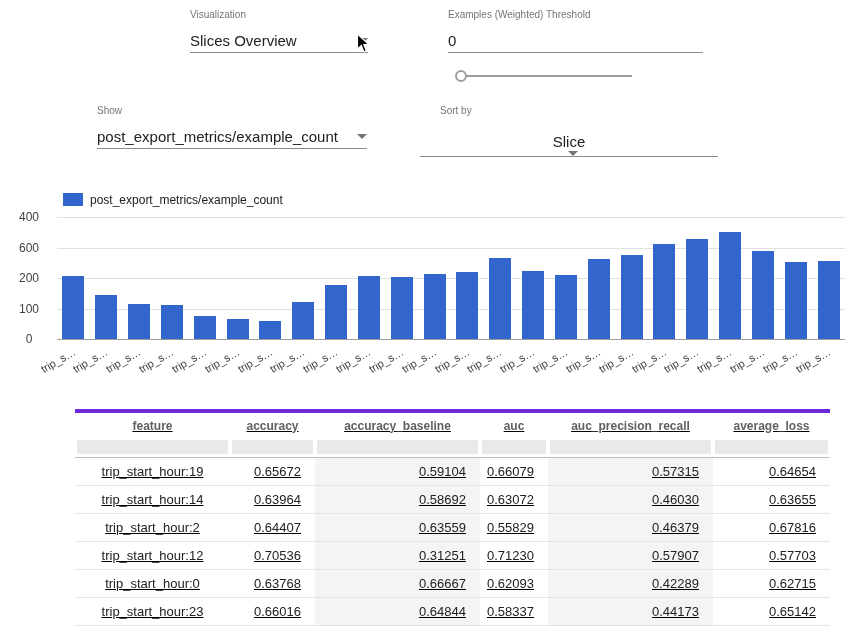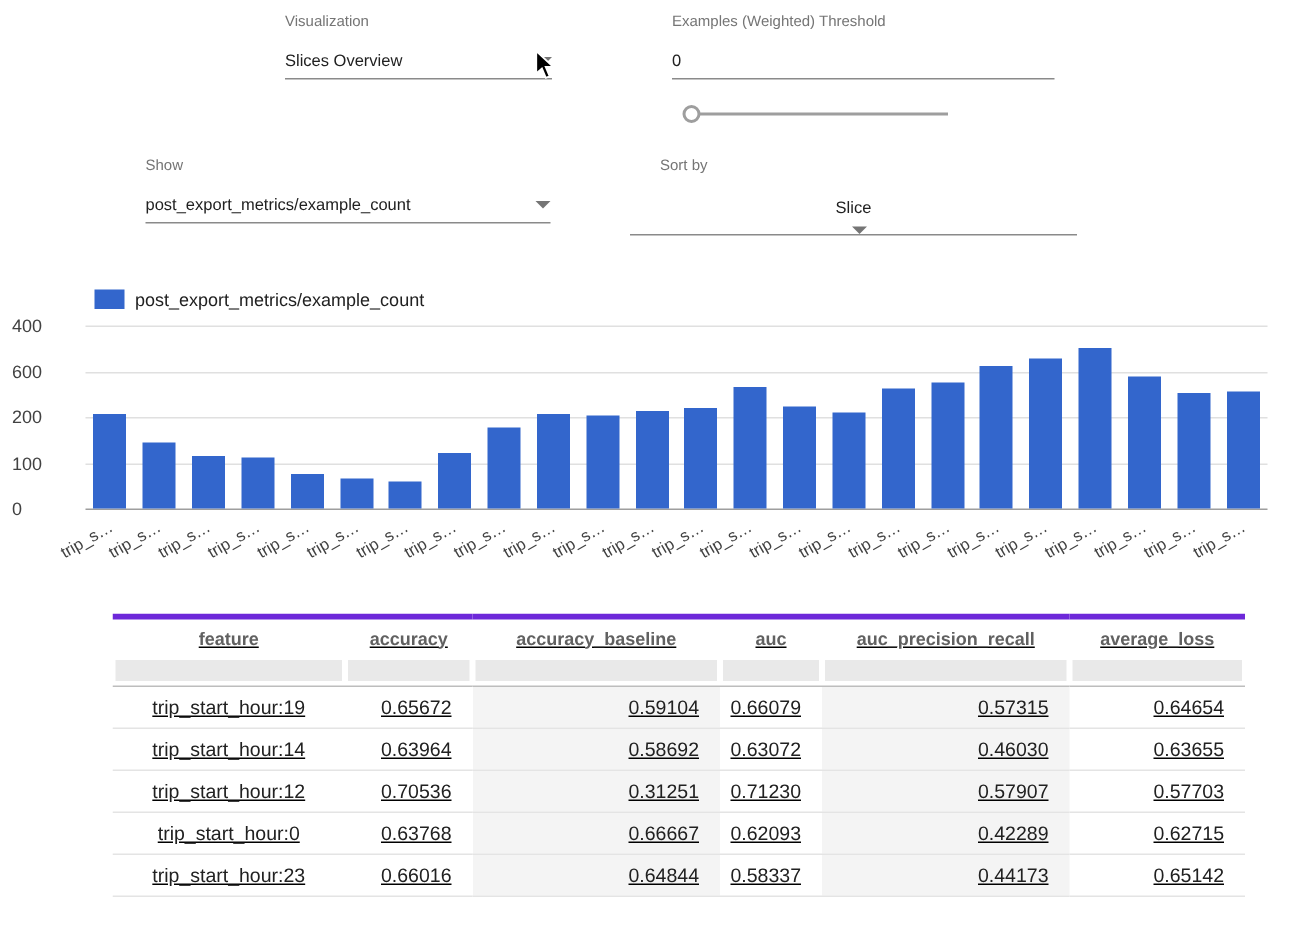--- a/index.html
+++ b/index.html
@@ -3,21 +3,21 @@
 <meta charset="utf-8">
 <style>
   * { margin:0; padding:0; box-sizing:border-box; }
   html,body { background:#fff; font-family:"Liberation Sans",sans-serif; }
   .app { position:relative; width:863px; height:626px; overflow:hidden; background:#fff; }
 
   
   .ctl-label { position:absolute; font-size:10px; color:#757575; white-space:nowrap; }
   .dropdown, .uinput {
     position:absolute; height:24px; border-bottom:1px solid #8a8a8a;
-    font-size:11px; color:#212121; display:flex; align-items:center;
+    font-size:15px; color:#212121; display:flex; align-items:center;
     justify-content:space-between; white-space:nowrap;
   }
   .dropdown { cursor:pointer; }
   .dd-arrow { width:0; height:0; border-left:5px solid transparent;
     border-right:5px solid transparent; border-top:5px solid #757575; margin-left:8px; }
   .viz-label  { left:190px; top:9px; }
   .viz-dd     { left:190px; top:29px; width:178px; }
   .thr-label  { left:448px; top:9px; }
   .thr-input  { left:448px; top:29px; width:255px; }
   .show-label { left:97px;  top:105px; }
@@ -31,21 +31,21 @@
 
   .cursor { position:absolute; left:356px; top:33px; }
 
   
   .legend-swatch { position:absolute; left:63px; top:193px; width:20px; height:13px; }
   .legend-label  { position:absolute; left:90px; top:193px; font-size:12px; color:#212121; }
   .plot { position:absolute; left:57px; top:218px; width:788px; height:122px; }
   .gridline { position:absolute; left:0; width:100%; height:1px; background:#e0e0e0; }
   .baseline { background:#9e9e9e; }
   .bar { position:absolute; bottom:1px; width:22px; }
-  .ytick { position:absolute; width:42px; left:8px; text-align:left; font-size:12px; color:#424242; }
+  .ytick { position:absolute; width:42px; left:8px; text-align:center; font-size:12px; color:#424242; }
   .xanchor { position:absolute; top:345px; width:0; height:0; }
   .xlabel { position:absolute; right:0; top:0; white-space:nowrap; font-size:11px; color:#424242;
     transform:rotate(-30deg); transform-origin:100% 40%; }
 
   
   .table-wrap { position:absolute; left:75px; top:409px; width:755px; height:217px; overflow:hidden; }
   table { border-collapse:collapse; table-layout:fixed; width:755px; border-top:4px solid #6d28d9;text-decoration:underline; }
   th { font-size:12px; color:#616161; font-weight:bold; height:27px; text-align:center;
     overflow:hidden; cursor:pointer; }
   .filter-row td { height:19px; border-bottom:1px solid #bdbdbd; padding:0 2px; }
@@ -256,20 +256,28 @@
           </tr>
           <tr>
             <td class="feature">trip_start_hour:14</td>
             <td class="num">0.63964</td>
             <td class="num band">0.58692</td>
             <td class="num">0.63072</td>
             <td class="num band">0.46030</td>
             <td class="num">0.63655</td>
           </tr>
           <tr>
+            <td class="feature">trip_start_hour:2</td>
+            <td class="num">0.64407</td>
+            <td class="num band">0.63559</td>
+            <td class="num">0.55829</td>
+            <td class="num band">0.46379</td>
+            <td class="num">0.67816</td>
+          </tr>
+          <tr>
             <td class="feature">trip_start_hour:12</td>
             <td class="num">0.70536</td>
             <td class="num band">0.31251</td>
             <td class="num">0.71230</td>
             <td class="num band">0.57907</td>
             <td class="num">0.57703</td>
           </tr>
           <tr>
             <td class="feature">trip_start_hour:0</td>
             <td class="num">0.63768</td>

